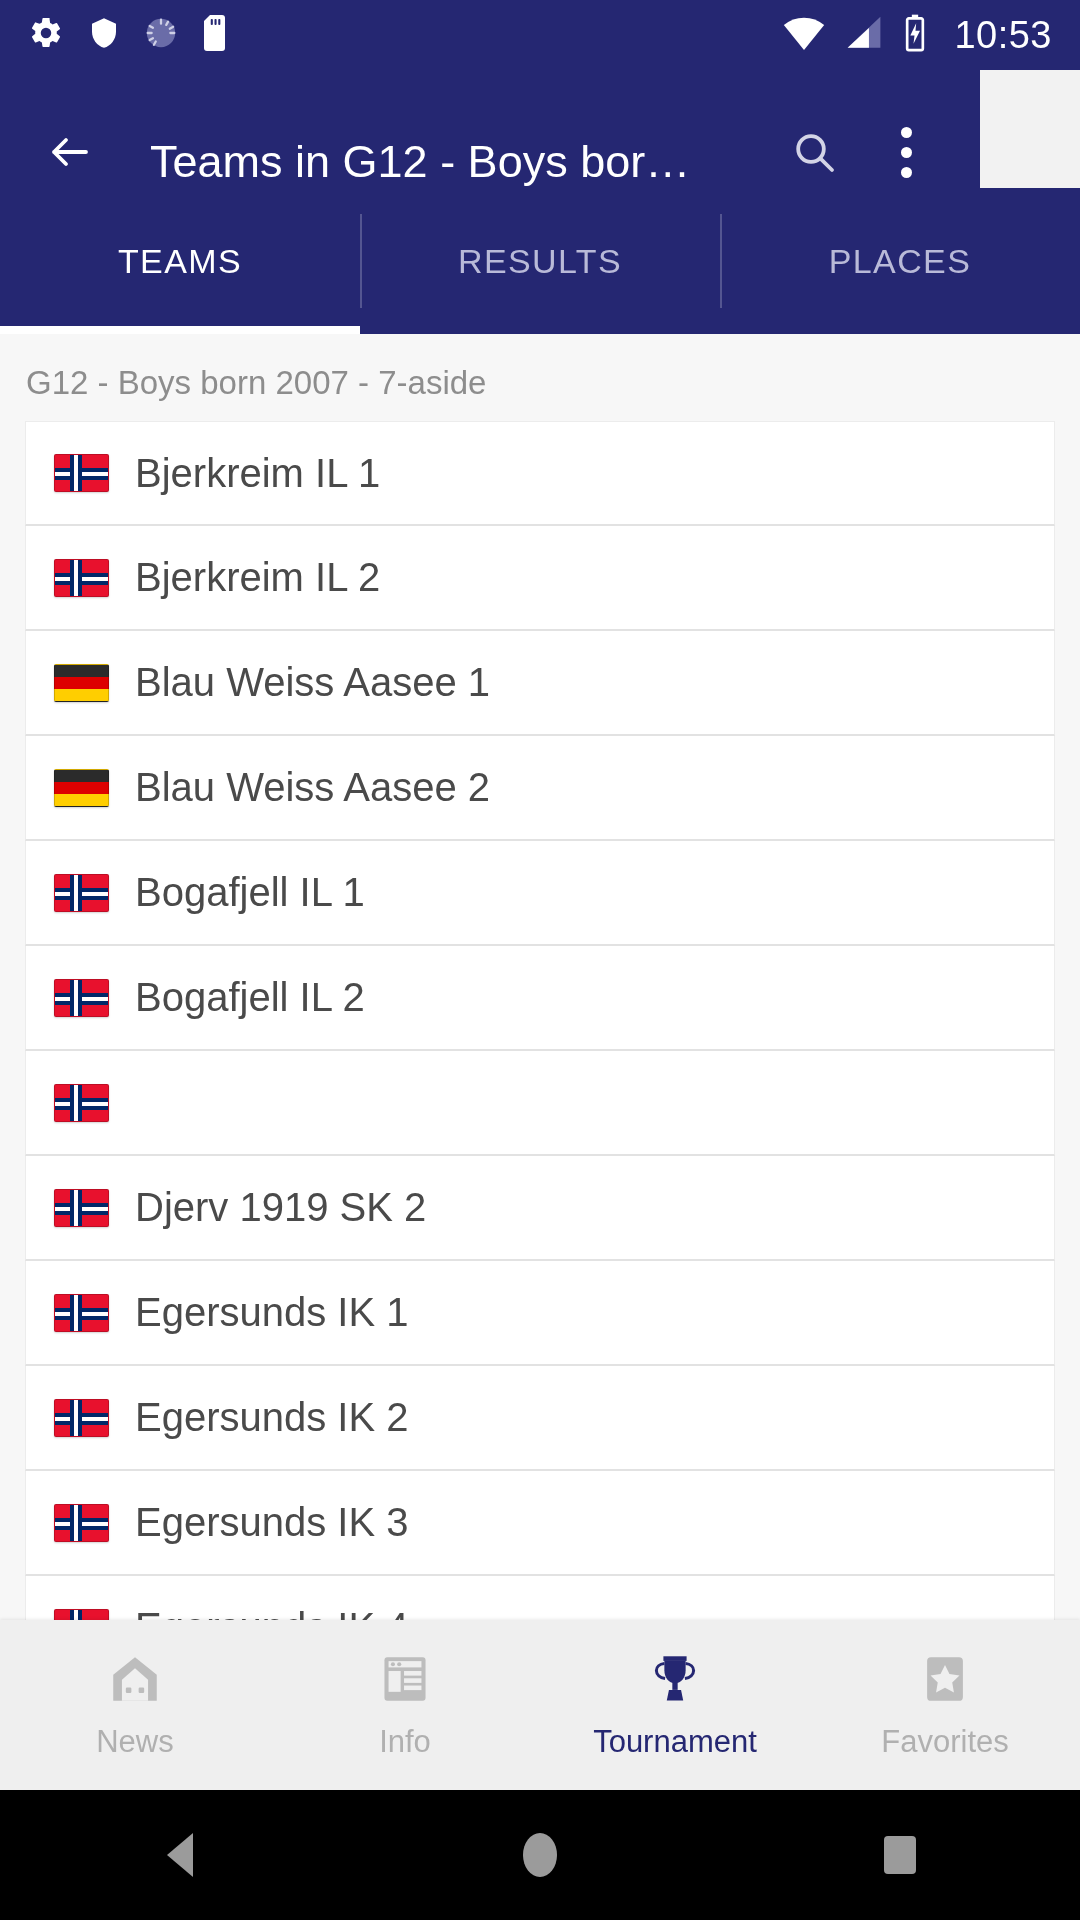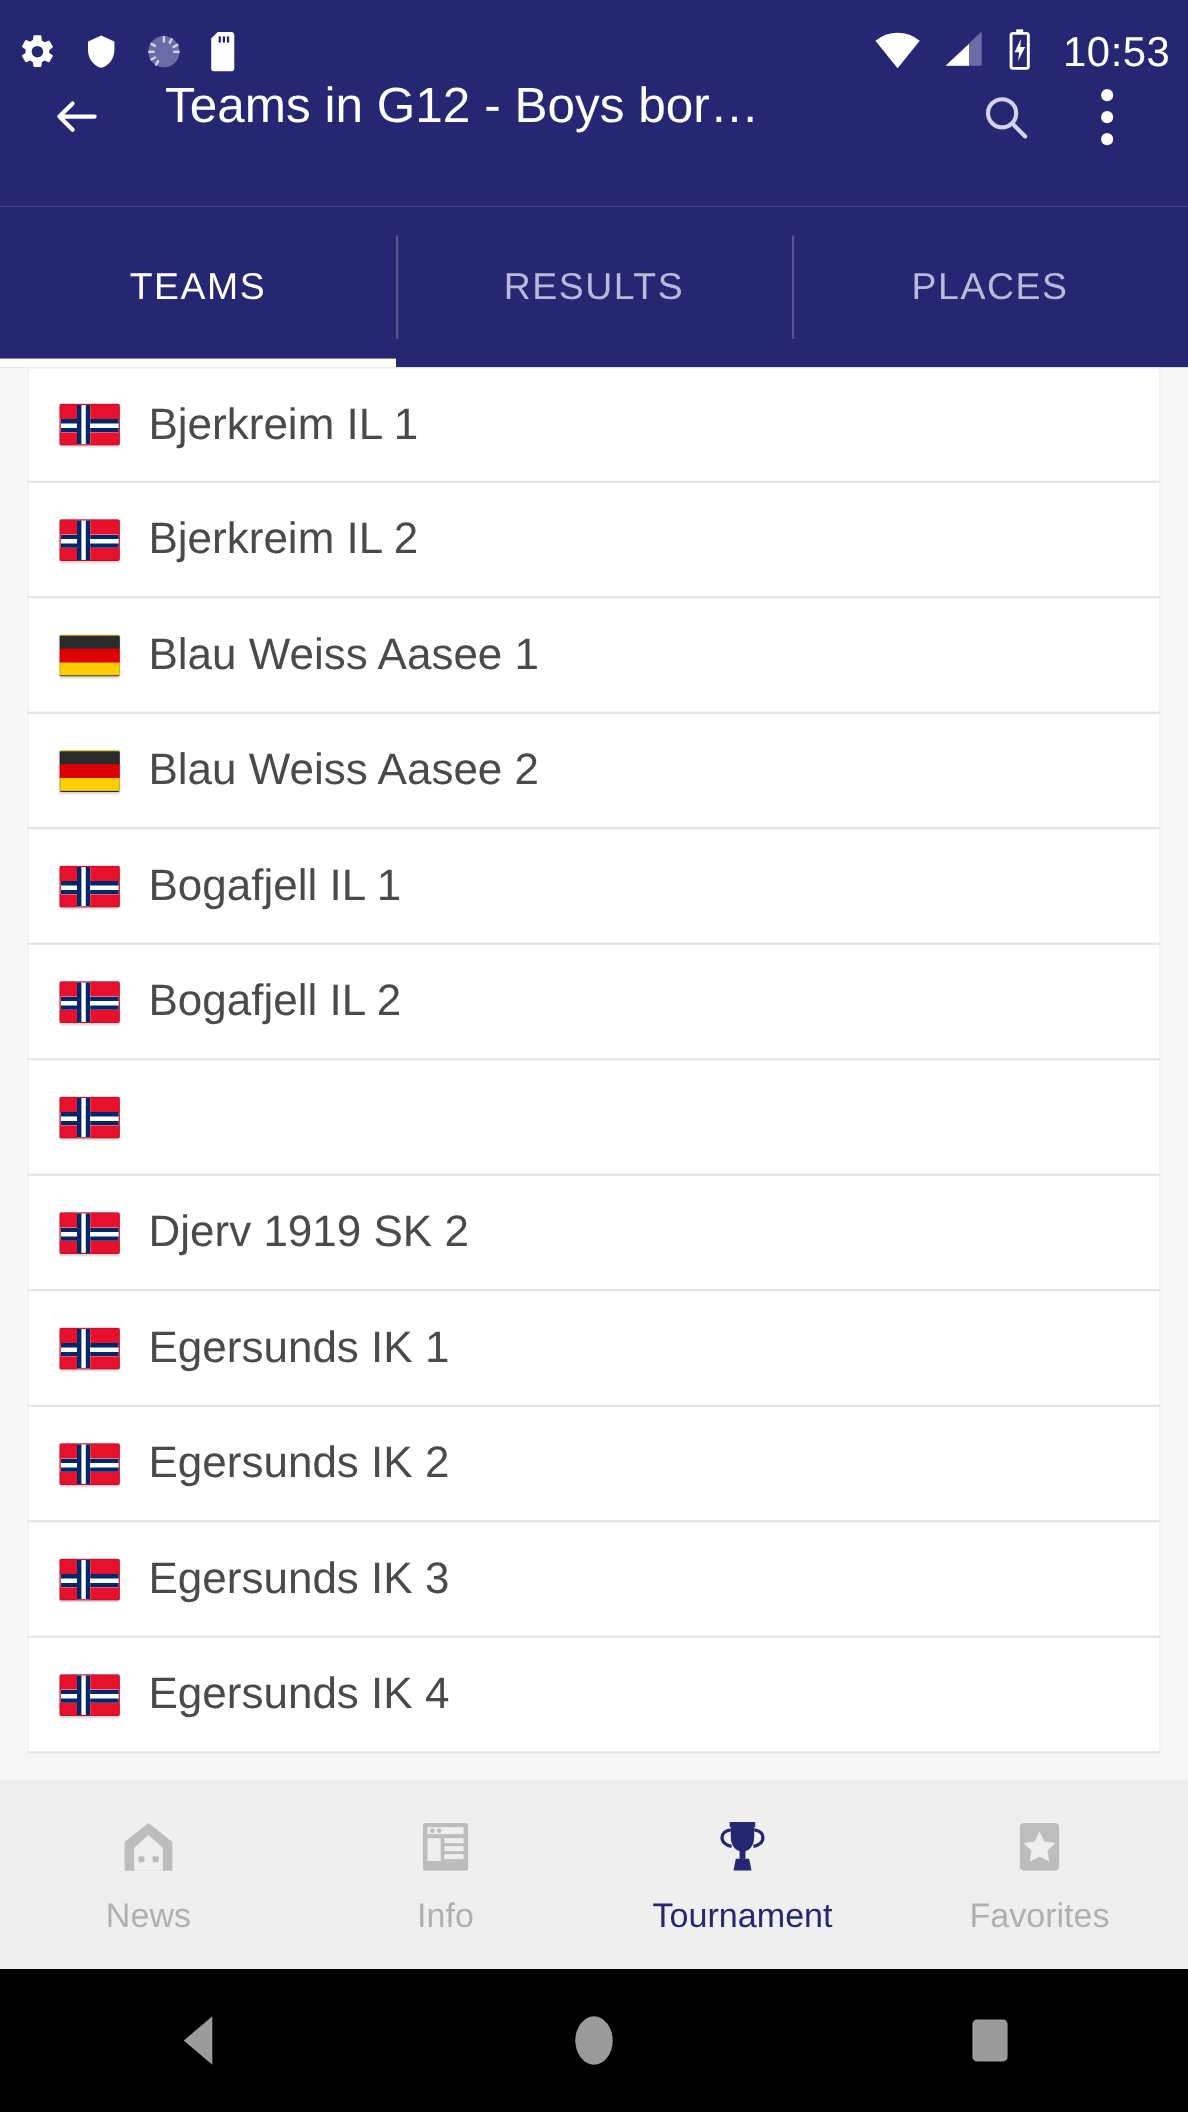--- a/index.html
+++ b/index.html
@@ -21,44 +21,44 @@
   }
 
   
   #status-bar {
     position: absolute;
     top: 0; left: 0;
     width: 1080px;
     height: 70px;
     background: #252772;
     display: flex;
-    align-items: flex-end;
-    padding: 0 16px;
+    align-items: center;
+    padding: 0 28px;
   }
   #status-left { display: flex; align-items: center; gap: 24px; }
   #status-right { margin-left: auto; display: flex; align-items: center; gap: 18px; }
   .sb-icon { display: block; }
   #clock {
     color: #ffffff;
     font-size: 38px;
     font-weight: 500;
     letter-spacing: 0.5px;
     margin-left: 8px;
     line-height: 1;
   }
 
   
   #app-bar {
     position: absolute;
     top: 70px; left: 0;
-    width: 1080px;
+    width: 980px;
     height: 118px;
     background: #252772;
     display: flex;
-    align-items: flex-start;
+    align-items: flex-end;
     padding: 0 34px;
   }
   #back-button {
     width: 72px; height: 72px;
     display: flex; align-items: center; justify-content: center;
     cursor: pointer;
     flex: 0 0 auto;
   }
   #app-title {
     color: #ffffff;
@@ -346,20 +346,21 @@
       <span class="tab-divider"></span>
       <span class="tab-label">RESULTS</span>
     </div>
     <div class="tab">
       <span class="tab-divider"></span>
       <span class="tab-label">PLACES</span>
     </div>
   </div>
 
   <div id="content">
+    <div id="subtitle">G12 - Boys born 2007 - 7-aside</div>
     <div id="team-list">
         <div class="team-row">
           <span class="flag flag-no"></span>
           <span class="team-name">Bjerkreim IL 1</span>
         </div>
         <div class="team-row">
           <span class="flag flag-no"></span>
           <span class="team-name">Bjerkreim IL 2</span>
         </div>
         <div class="team-row">

